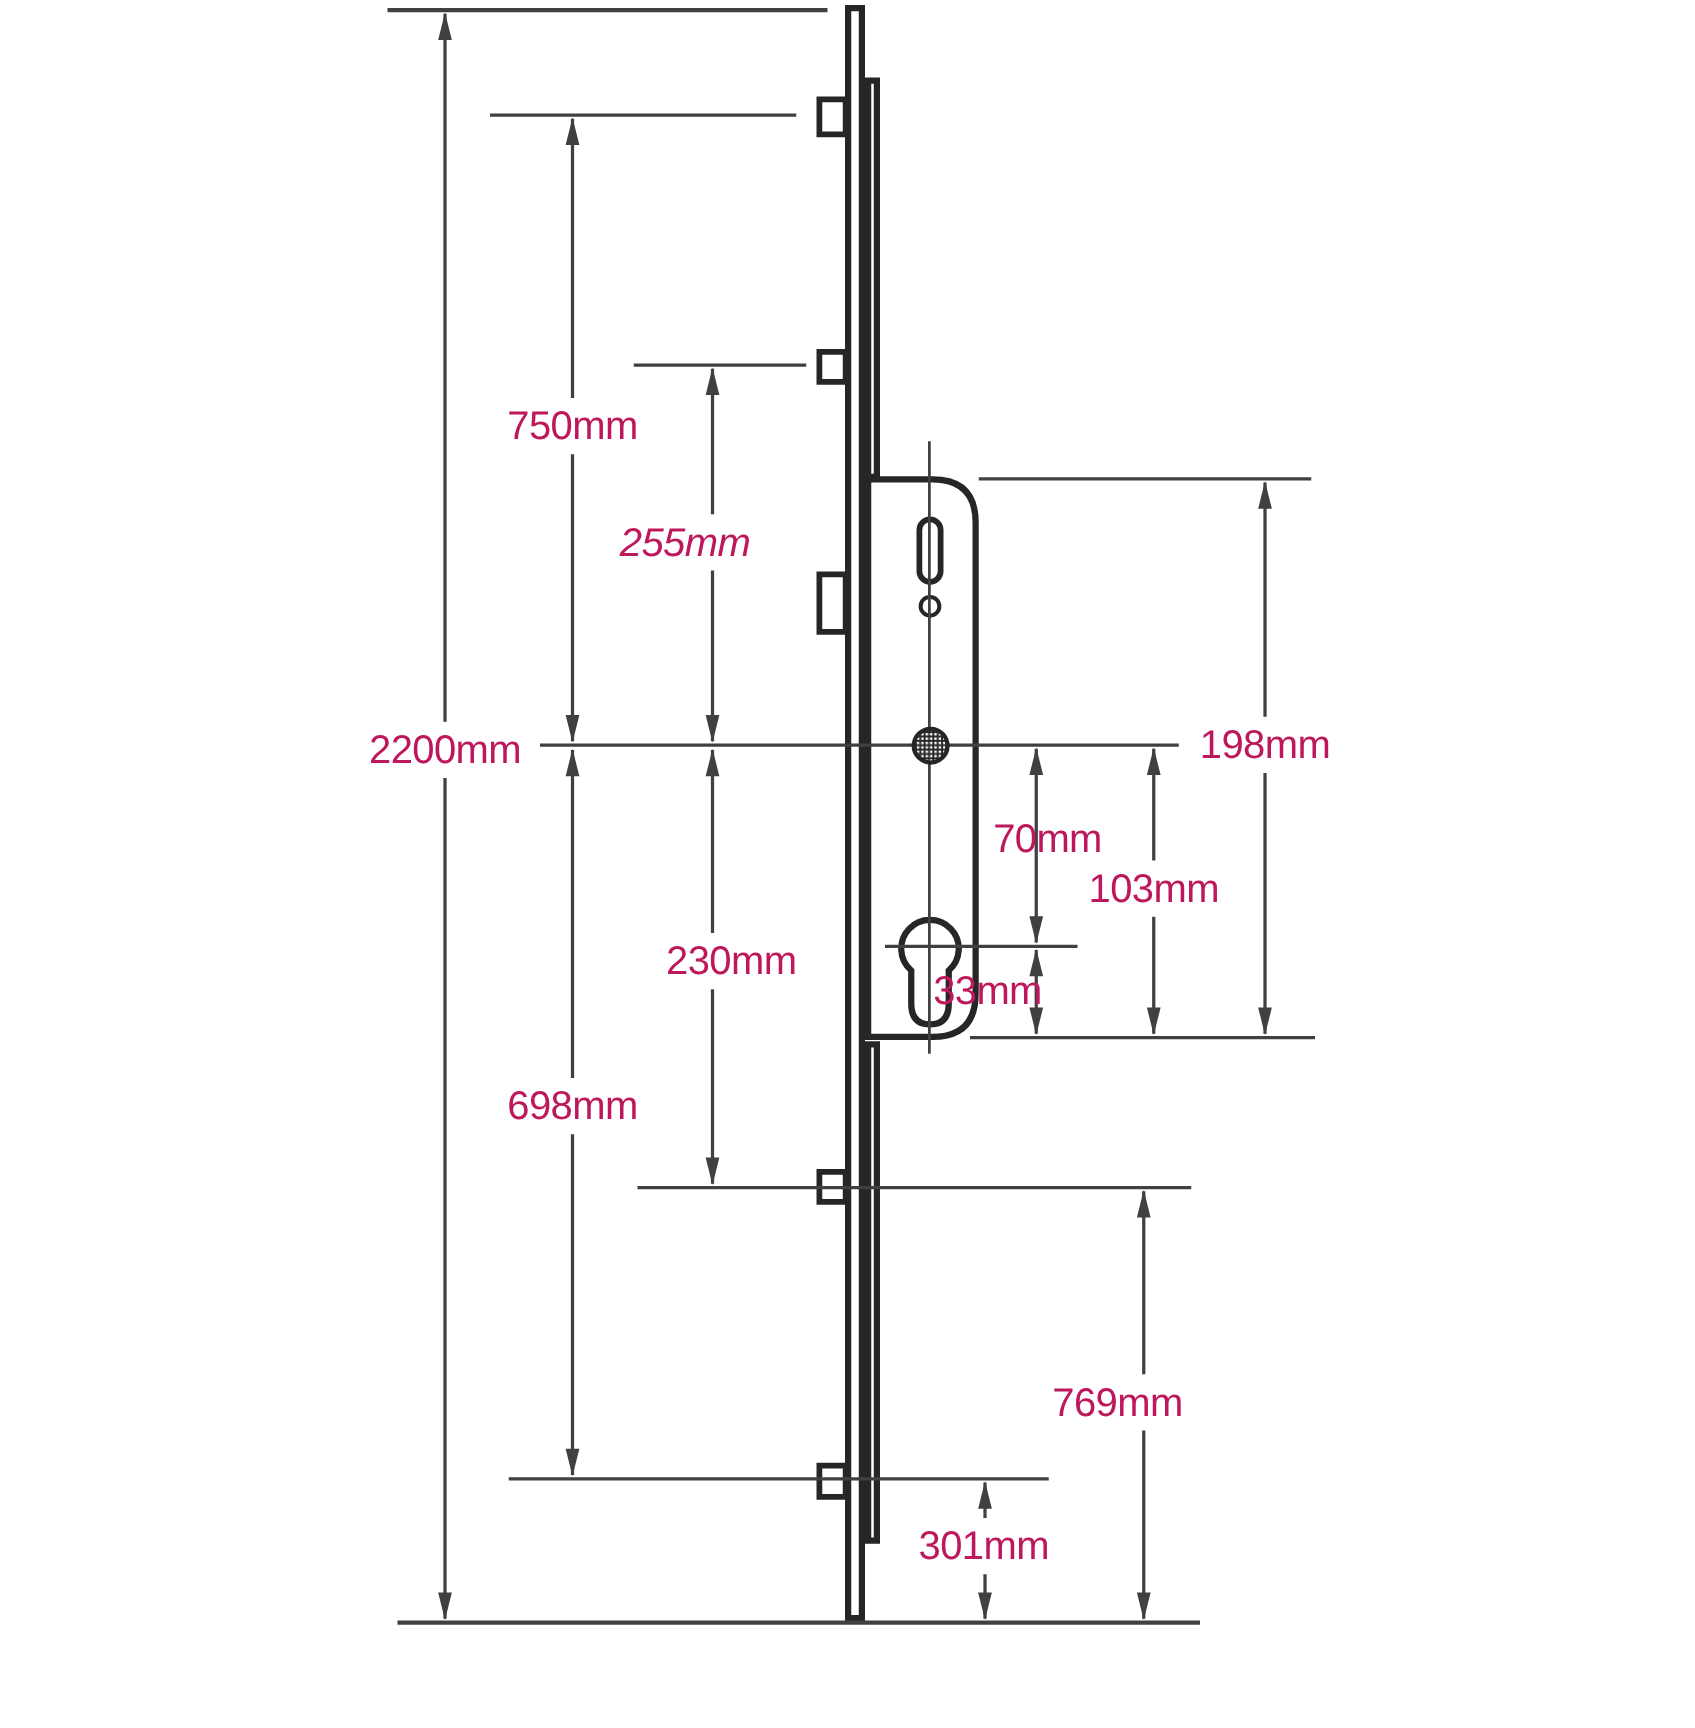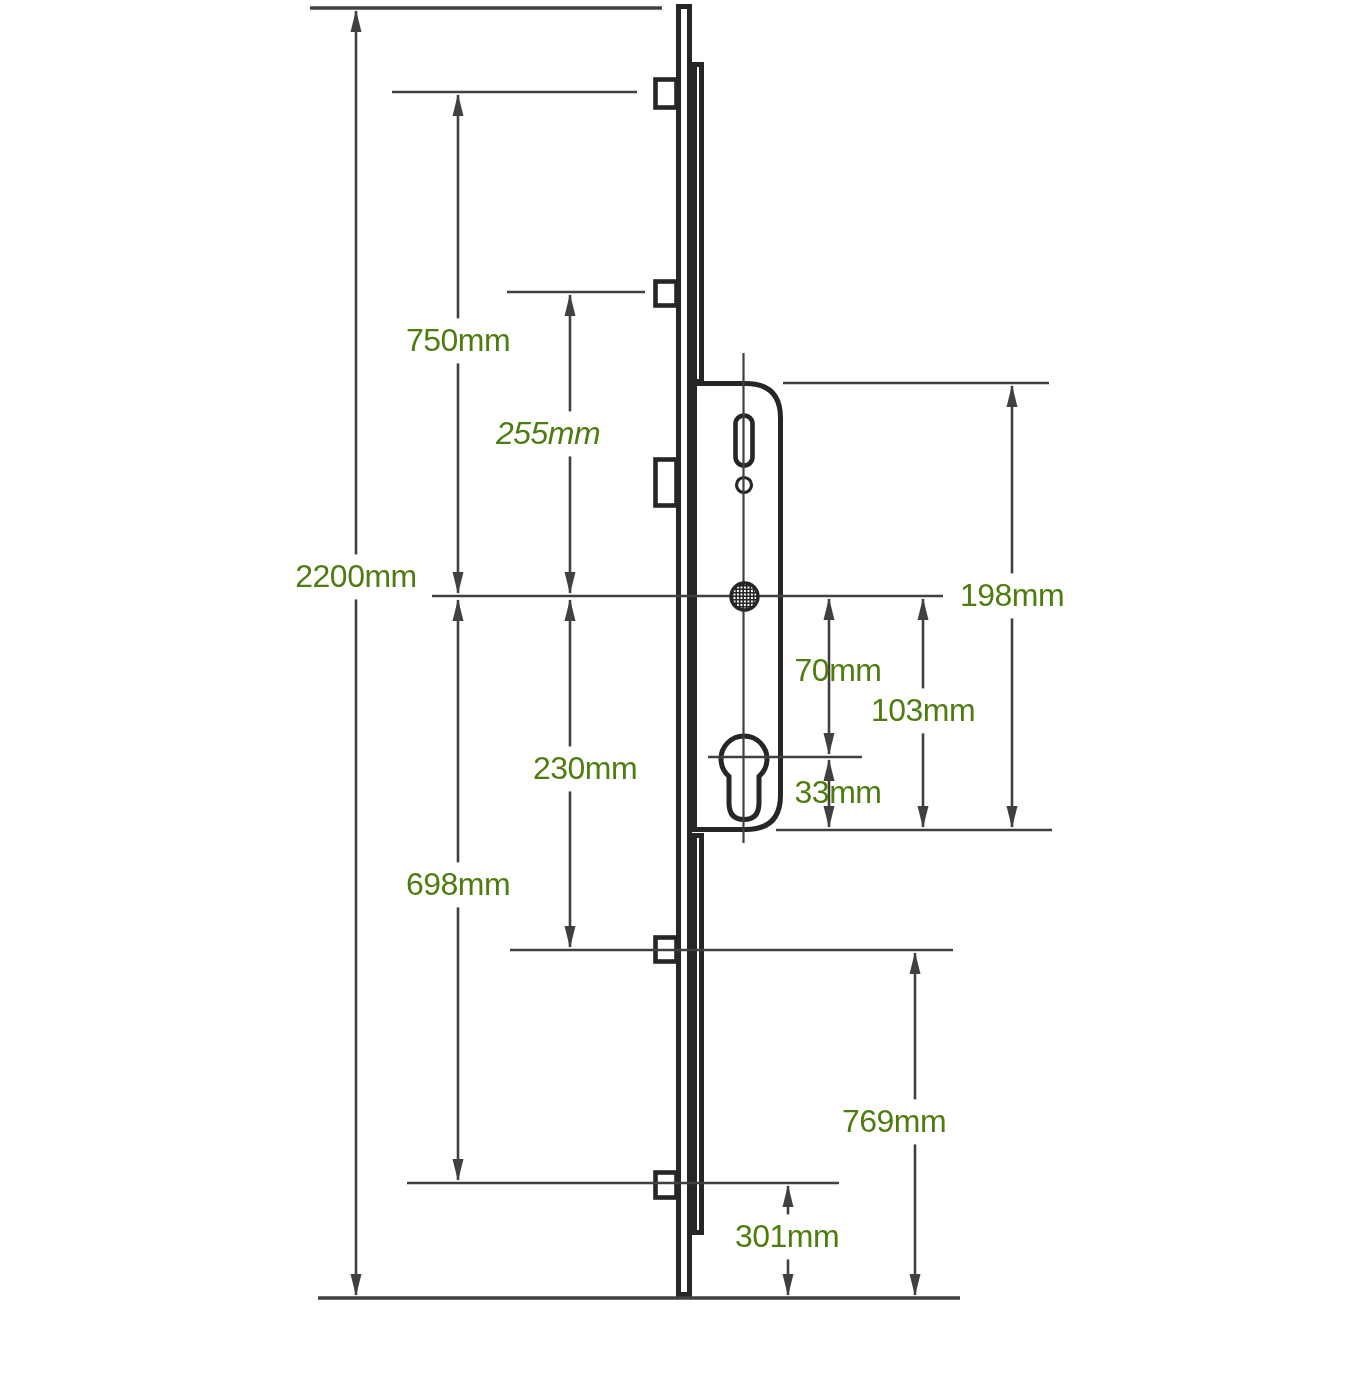--- a/index.html
+++ b/index.html
@@ -11,21 +11,21 @@
     overflow:hidden;
     font-family:"Liberation Sans", sans-serif;
   }
   .stage svg{position:absolute;left:0;top:0;}
   .dim-label{
     position:absolute;
     transform:translate(-50%,-50%);
     font-size:32px;
     line-height:1.1;
     letter-spacing:-0.5px;
-    color:#4d7c0f;
+    color:#be185d;
     background:#ffffff;
     padding:5px 6px;
     white-space:nowrap;
   }
   .dim-label.nobg{
     background:transparent;
     padding:0;
   }
 </style>
 </head>
@@ -92,25 +92,25 @@
       <line x1="915" y1="953" x2="915" y2="1295" marker-start="url(#ah)" marker-end="url(#ah)"></line>
       <line x1="788" y1="1186" x2="788" y2="1295" marker-start="url(#ah)" marker-end="url(#ah)"></line>
     </g>
 
     <g>
       <circle cx="744.5" cy="596.5" r="13.5" fill="#ffffff"></circle>
       <circle cx="744.5" cy="596.5" r="13.5" fill="url(#grid)" stroke="#262626" stroke-width="3.4"></circle>
     </g>
   </svg>
 
-  <div class="dim-label" style="left:356px;  top:577px;">2200mm</div>
+  <div class="dim-label" style="left:356px;  top:600px;">2200mm</div>
   <div class="dim-label" style="left:458px;  top:341px;">750mm</div>
   <div class="dim-label" style="left:548px;  top:434px;font-style:italic;">255mm</div>
   <div class="dim-label" style="left:585px;  top:769px;">230mm</div>
   <div class="dim-label" style="left:458px;  top:885px;text-align:center;">698mm</div>
   <div class="dim-label nobg" style="left:838px; top:671px;">70mm</div>
-  <div class="dim-label nobg" style="left:838px; top:793px;">33mm</div>
+  <div class="dim-label nobg" style="left:790px; top:793px;">33mm</div>
   <div class="dim-label" style="left:923px;  top:711px;text-align:right;">103mm</div>
   <div class="dim-label" style="left:1012px; top:596px;">198mm</div>
   <div class="dim-label" style="left:894px;  top:1122px;">769mm</div>
   <div class="dim-label" style="left:787px;  top:1237px;text-align:right;">301mm</div>
 
 </div>
 
 </body></html>

